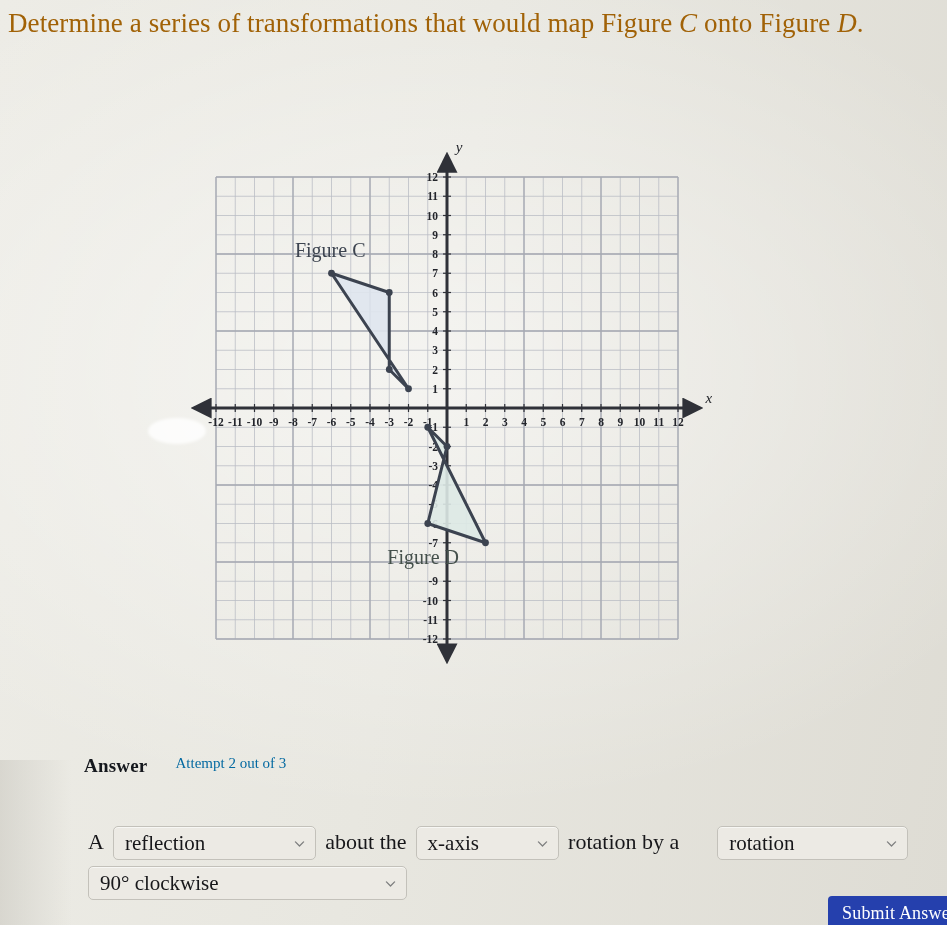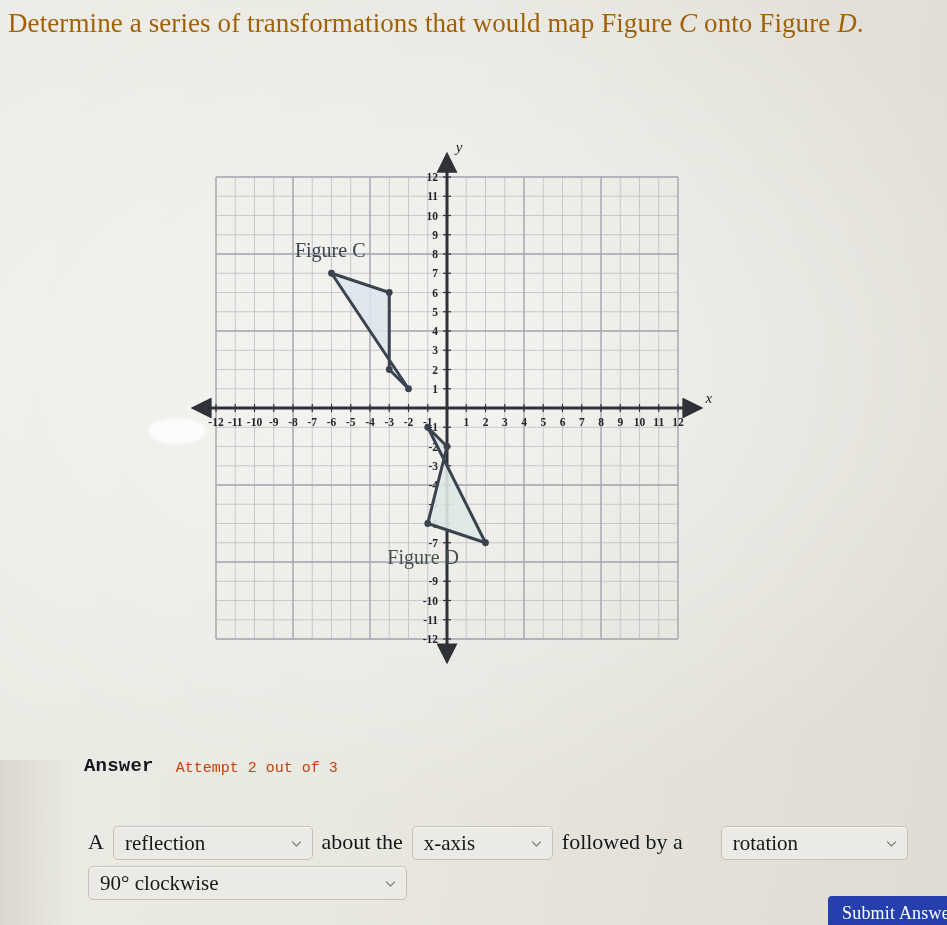--- a/index.html
+++ b/index.html
@@ -40,28 +40,28 @@
     position: absolute;
     left: 160px; top: 100px;
     width: 600px; height: 570px;
   }
   .graph-svg { display: block; }
 
   
   .answer-head {
     position: absolute;
     left: 84px; top: 755px;
-    display: flex; align-items: flex-end; gap: 22px; font-family: Liberation Mono, monospace;
+    display: flex; align-items: flex-start; gap: 28px;
   }
   .answer-label {
     font-size: 19px; font-weight: bold; color: #15181d;
     letter-spacing: 0.2px;
   }
   .attempt-text {
-    font-size: 15px; color: #c2410c;
+    font-size: 15px; color: #0369a1;
   }
 
   .answer-rows {
     position: absolute;
     left: 88px; top: 826px;
     width: 820px;
     font-size: 22px;
     color: #17171a;
   }
   .ans-row {
@@ -343,21 +343,21 @@
 
       <span class="ans-text">about the</span>
 
       <span class="select sel-axis">
         <span class="sel-value">x-axis</span>
         <svg class="caret" viewBox="0 0 16 16">
           <path d="M3 6 L8 11 L13 6" fill="none" stroke="#3a3d42" stroke-width="1.6" stroke-linecap="round" stroke-linejoin="round"></path>
         </svg>
       </span>
 
-      <span class="ans-text">followed by a</span>
+      <span class="ans-text">rotation by a</span>
 
       <span class="select sel-second">
         <span class="sel-value">rotation</span>
         <svg class="caret" viewBox="0 0 16 16">
           <path d="M3 6 L8 11 L13 6" fill="none" stroke="#3a3d42" stroke-width="1.6" stroke-linecap="round" stroke-linejoin="round"></path>
         </svg>
       </span>
     </div>
 
     <div class="ans-row">

